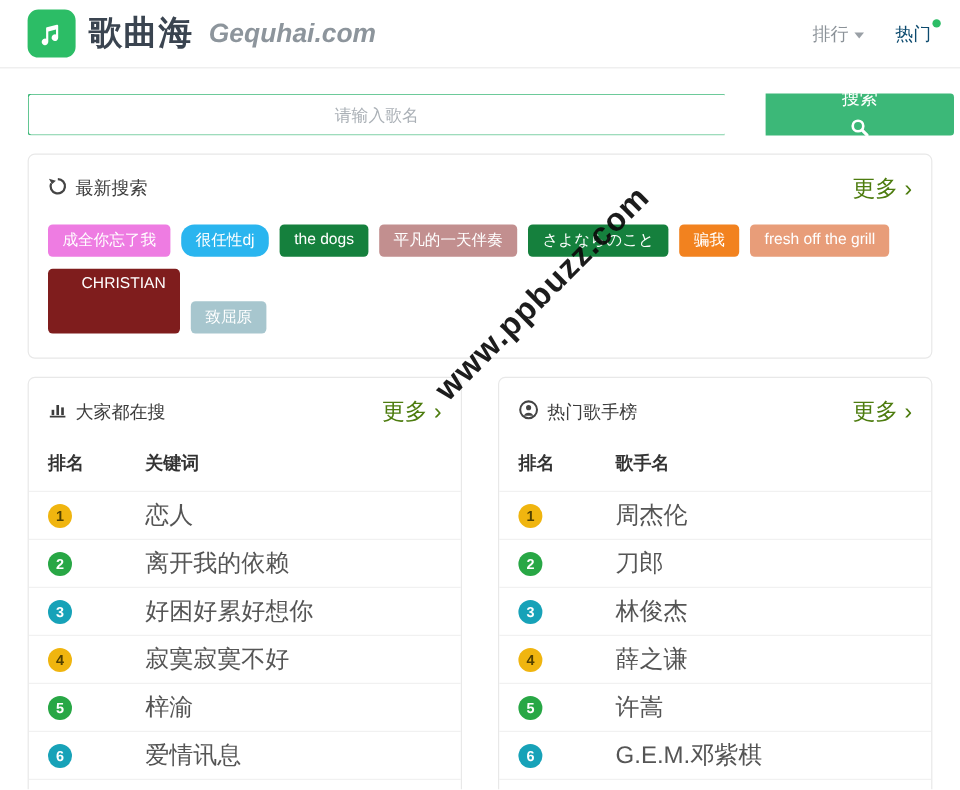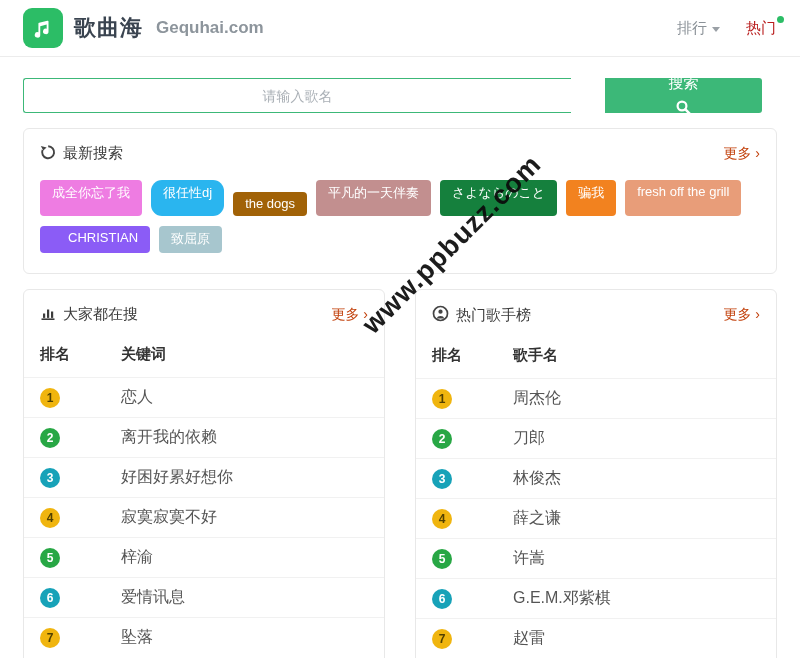--- a/index.html
+++ b/index.html
@@ -7,60 +7,60 @@
   body { font-family:"Liberation Sans","DejaVu Sans",sans-serif; color:#333; }
   .page { position:relative; width:800px; height:658px; overflow:hidden; background:#fff; }
 
   
   .topbar { display:flex; align-items:center; justify-content:space-between;
             height:57px; padding:0 24px 0 23px; border-bottom:1px solid #ececec; }
   .brand { display:flex; align-items:center; gap:11px; }
   .logo { width:40px; height:40px; border-radius:9px; background:#2cbd66;
           display:flex; align-items:center; justify-content:center; }
   .logo svg { display:block; }
-  .brand-title { font-size:22px; font-weight:700; color:#3a4450; letter-spacing:1px; }
-  .brand-sub { font-size:17px; font-weight:700; color:#8d959c; margin-left:2px; }
+  .brand-title { font-size:28px; font-weight:700; color:#3a4450; letter-spacing:1px; }
+  .brand-sub { font-size:22px; font-weight:700; color:#8d959c; margin-left:2px;font-style:italic; }
   .nav { display:flex; align-items:center; gap:26px; }
   .nav-item { font-size:15px; color:#8b9298; cursor:pointer; display:flex; align-items:center; gap:5px; position:relative; }
-  .nav-item.active { color:#b91c1c; }
+  .nav-item.active { color:#0c4a6e; }
   .caret { width:0; height:0; border-left:4px solid transparent; border-right:4px solid transparent;
            border-top:5px solid #9aa0a6; margin-top:2px; }
   .dot { position:absolute; top:-3px; right:-8px; width:7px; height:7px; border-radius:50%; background:#2cbd66; }
 
   
-  .search-row { display:flex; margin:21px 38px 0 23px; height:35px;gap:34px; }
+  .search-row { display:flex; margin:21px 5px 0 23px; height:35px;gap:34px; }
   .search-input { flex:1; height:35px; border:1px solid #3cb878; border-right:none;
                   border-radius:3px 0 0 3px; outline:none; text-align:center; font-size:14px;
                   color:#333; font-family:inherit; }
   .search-input::placeholder { color:#aab0b6; }
   .search-btn { width:157px; height:35px; background:#3cb878; color:#fff; border:none;
                 border-radius:0 3px 3px 0; font-size:15px; cursor:pointer; font-family:inherit;
                 display:flex; align-items:center; justify-content:center; gap:7px;flex-direction:column; }
 
   
   .card { border:1px solid #e8e8e8; border-radius:6px; background:#fff; }
   .card-head { display:flex; align-items:center; justify-content:space-between; }
   .head-left { display:flex; align-items:center; gap:7px; font-size:15px; color:#3c3c3c; }
-  .more { font-size:14px; color:#c2410c; cursor:pointer; white-space:nowrap; }
+  .more { font-size:19px; color:#4d7c0f; cursor:pointer; white-space:nowrap; }
 
   .latest { margin:15px 23px 0 23px; padding:15px 16px 20px 16px; }
   .tags { display:flex; flex-wrap:wrap; gap:10px 9px; margin-top:17px; }
   .tag { display:inline-block; color:#fff; font-size:13px; padding:4px 12px 5px 12px;
          border-radius:4px; cursor:pointer; text-decoration:none; }
 
   .columns { display:flex; gap:30px; margin:15px 23px 0 23px; }
   .col-card { flex:1; min-height:430px; padding:15px 16px 0 16px; }
   .list-head { display:flex; margin-top:21px; padding-bottom:13px; font-size:15px; font-weight:700; color:#333; }
   .rank-col { width:81px; }
   .list-row { display:flex; align-items:center; height:40px; border-top:1px solid #f1f1f1;
               margin:0 -16px; padding:0 16px; cursor:pointer; }
   .badge { width:20px; height:20px; border-radius:50%; color:#fff; font-size:12px; font-weight:700;
            display:flex; align-items:center; justify-content:center; }
   .b-gold { color:#514000; }
-  .row-text { font-size:16px; color:#555; }
+  .row-text { font-size:20px; color:#555; }
   .list-row .rank-col { display:flex; align-items:center; }
 
   
   .watermark { position:absolute; left:318px; top:229px; width:268px; text-align:center;
                transform:rotate(-45deg); font-size:27px; font-weight:800; color:#0b0b0b;
                letter-spacing:1px; pointer-events:none; opacity:.93; z-index:5; }
 </style>
 </head>
 <body>
 
@@ -110,27 +110,27 @@
               <path d="M0.8 2.0 L3.3 6.6 L6.6 3.6 Z" fill="#444"></path>
             </svg>
         </span>
         <span>最新搜索</span>
       </div>
       <span class="more">更多 ›</span>
     </div>
     <div class="tags">
       <a class="tag" style="background-color: rgb(238, 124, 226);">成全你忘了我</a>
       <a class="tag" style="background-color: rgb(42, 181, 239); border-radius: 11px;">很任性dj</a>
-      <a class="tag" style="background-color: #a16207; margin-top: 12px;">the dogs</a>
+      <a class="tag" style="background-color: #15803d;">the dogs</a>
       <a class="tag" style="background-color: rgb(194, 143, 143);">平凡的一天伴奏</a>
       <a class="tag" style="background-color: #15803d;">さよならのこと</a>
       <a class="tag" style="background-color: rgb(242, 130, 31);">骗我</a>
       <a class="tag" style="background-color: rgb(232, 157, 121);">fresh off the grill</a>
-      <a class="tag" style="background-color: #8b5cf6; padding-left: 28px;">CHRISTIAN</a>
-      <a class="tag" style="background-color: rgb(167, 198, 206);">致屈原</a>
+      <a class="tag" style="background-color: #7f1d1d; padding-left: 28px;">CHRISTIAN</a>
+      <a class="tag" style="background-color: rgb(167, 198, 206); margin-top: 27px;">致屈原</a>
     </div>
   </div>
 
   <div class="columns">
 
     <div class="card col-card">
       <div class="card-head">
         <div class="head-left">
           <span>
             <svg width="16" height="16" viewBox="0 0 16 16">

